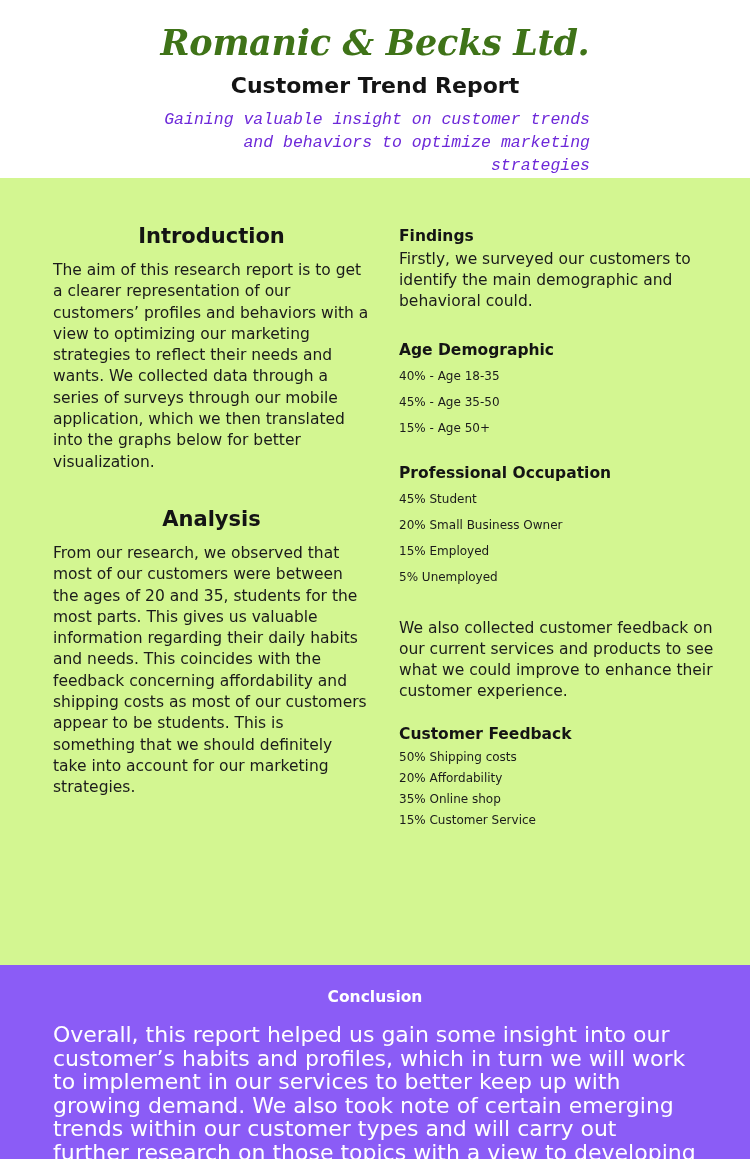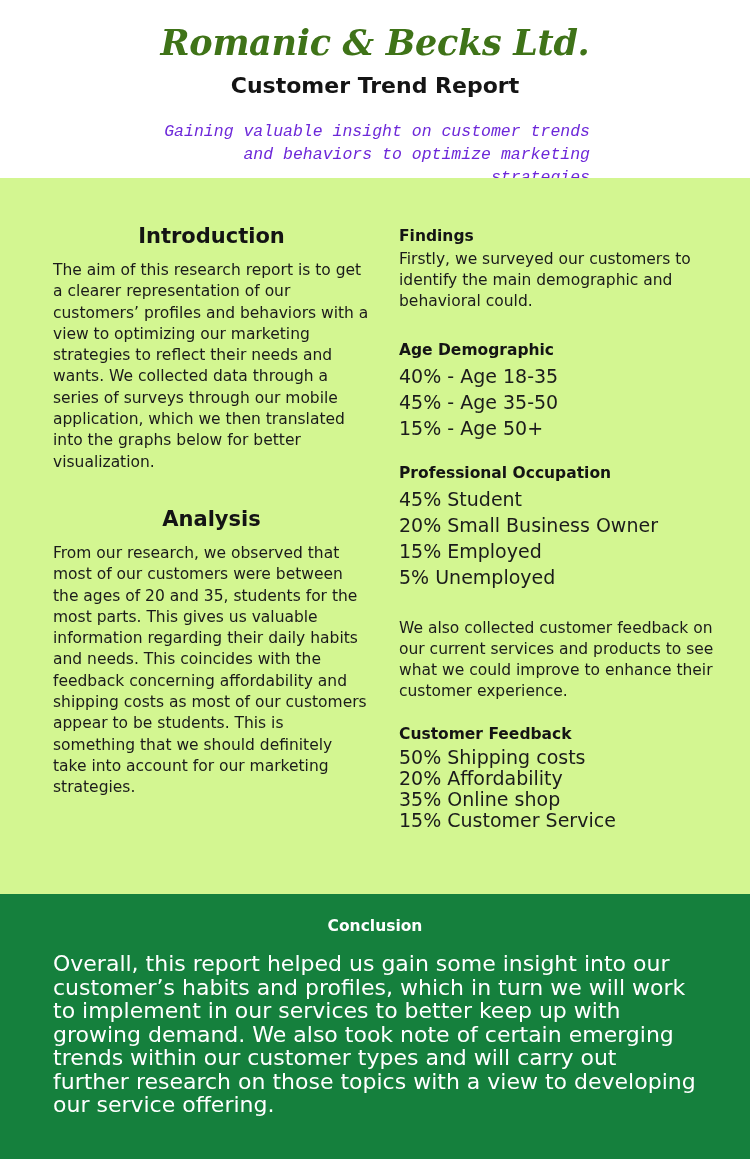--- a/index.html
+++ b/index.html
@@ -44,21 +44,21 @@
     color: #3f7318;
     margin: 0;
     text-align: center;
   }
   .report-title {
     font-family: "DejaVu Sans", sans-serif;
     font-weight: bold;
     font-size: 22px;
     line-height: 28px;
     color: #141414;
-    margin: 8px 0 12px 0;
+    margin: 8px 0 0 0;
     text-align: center;
   }
   .report-subtitle {
     font-family: Liberation Mono, monospace;
     font-style: italic;
     font-size: 16.5px;
     line-height: 23px;
     color: #6d28d9;
     margin: 8px 0 0 0;
     text-align: right;
@@ -120,37 +120,37 @@
     height: 36px;
   }
 
   .stat-list {
     list-style: none;
     margin: 0;
     padding: 0;
   }
   .stat-list li {
     font-family: "DejaVu Sans", sans-serif;
-    font-size: 19px;
+    font-size: 12px;
     color: #1b1b1b;
   }
   .stat-list.spaced li {
     line-height: 26px;
   }
   .stat-list.tight li {
     line-height: 21px;
   }
 
   .block-gap-lg { height: 28px; }
   .block-gap-md { height: 22px; }
 
   
   .footer {
-    height: 265px;
-    background: #15803d;
+    height: 194px;
+    background: #8b5cf6;
     box-sizing: border-box;
     padding: 22px 53px 4px 53px;
   }
   .conclusion-head {
     font-family: "DejaVu Sans", sans-serif;
     font-weight: bold;
     font-size: 15.5px;
     line-height: 20px;
     color: #ffffff;
     text-align: center;

